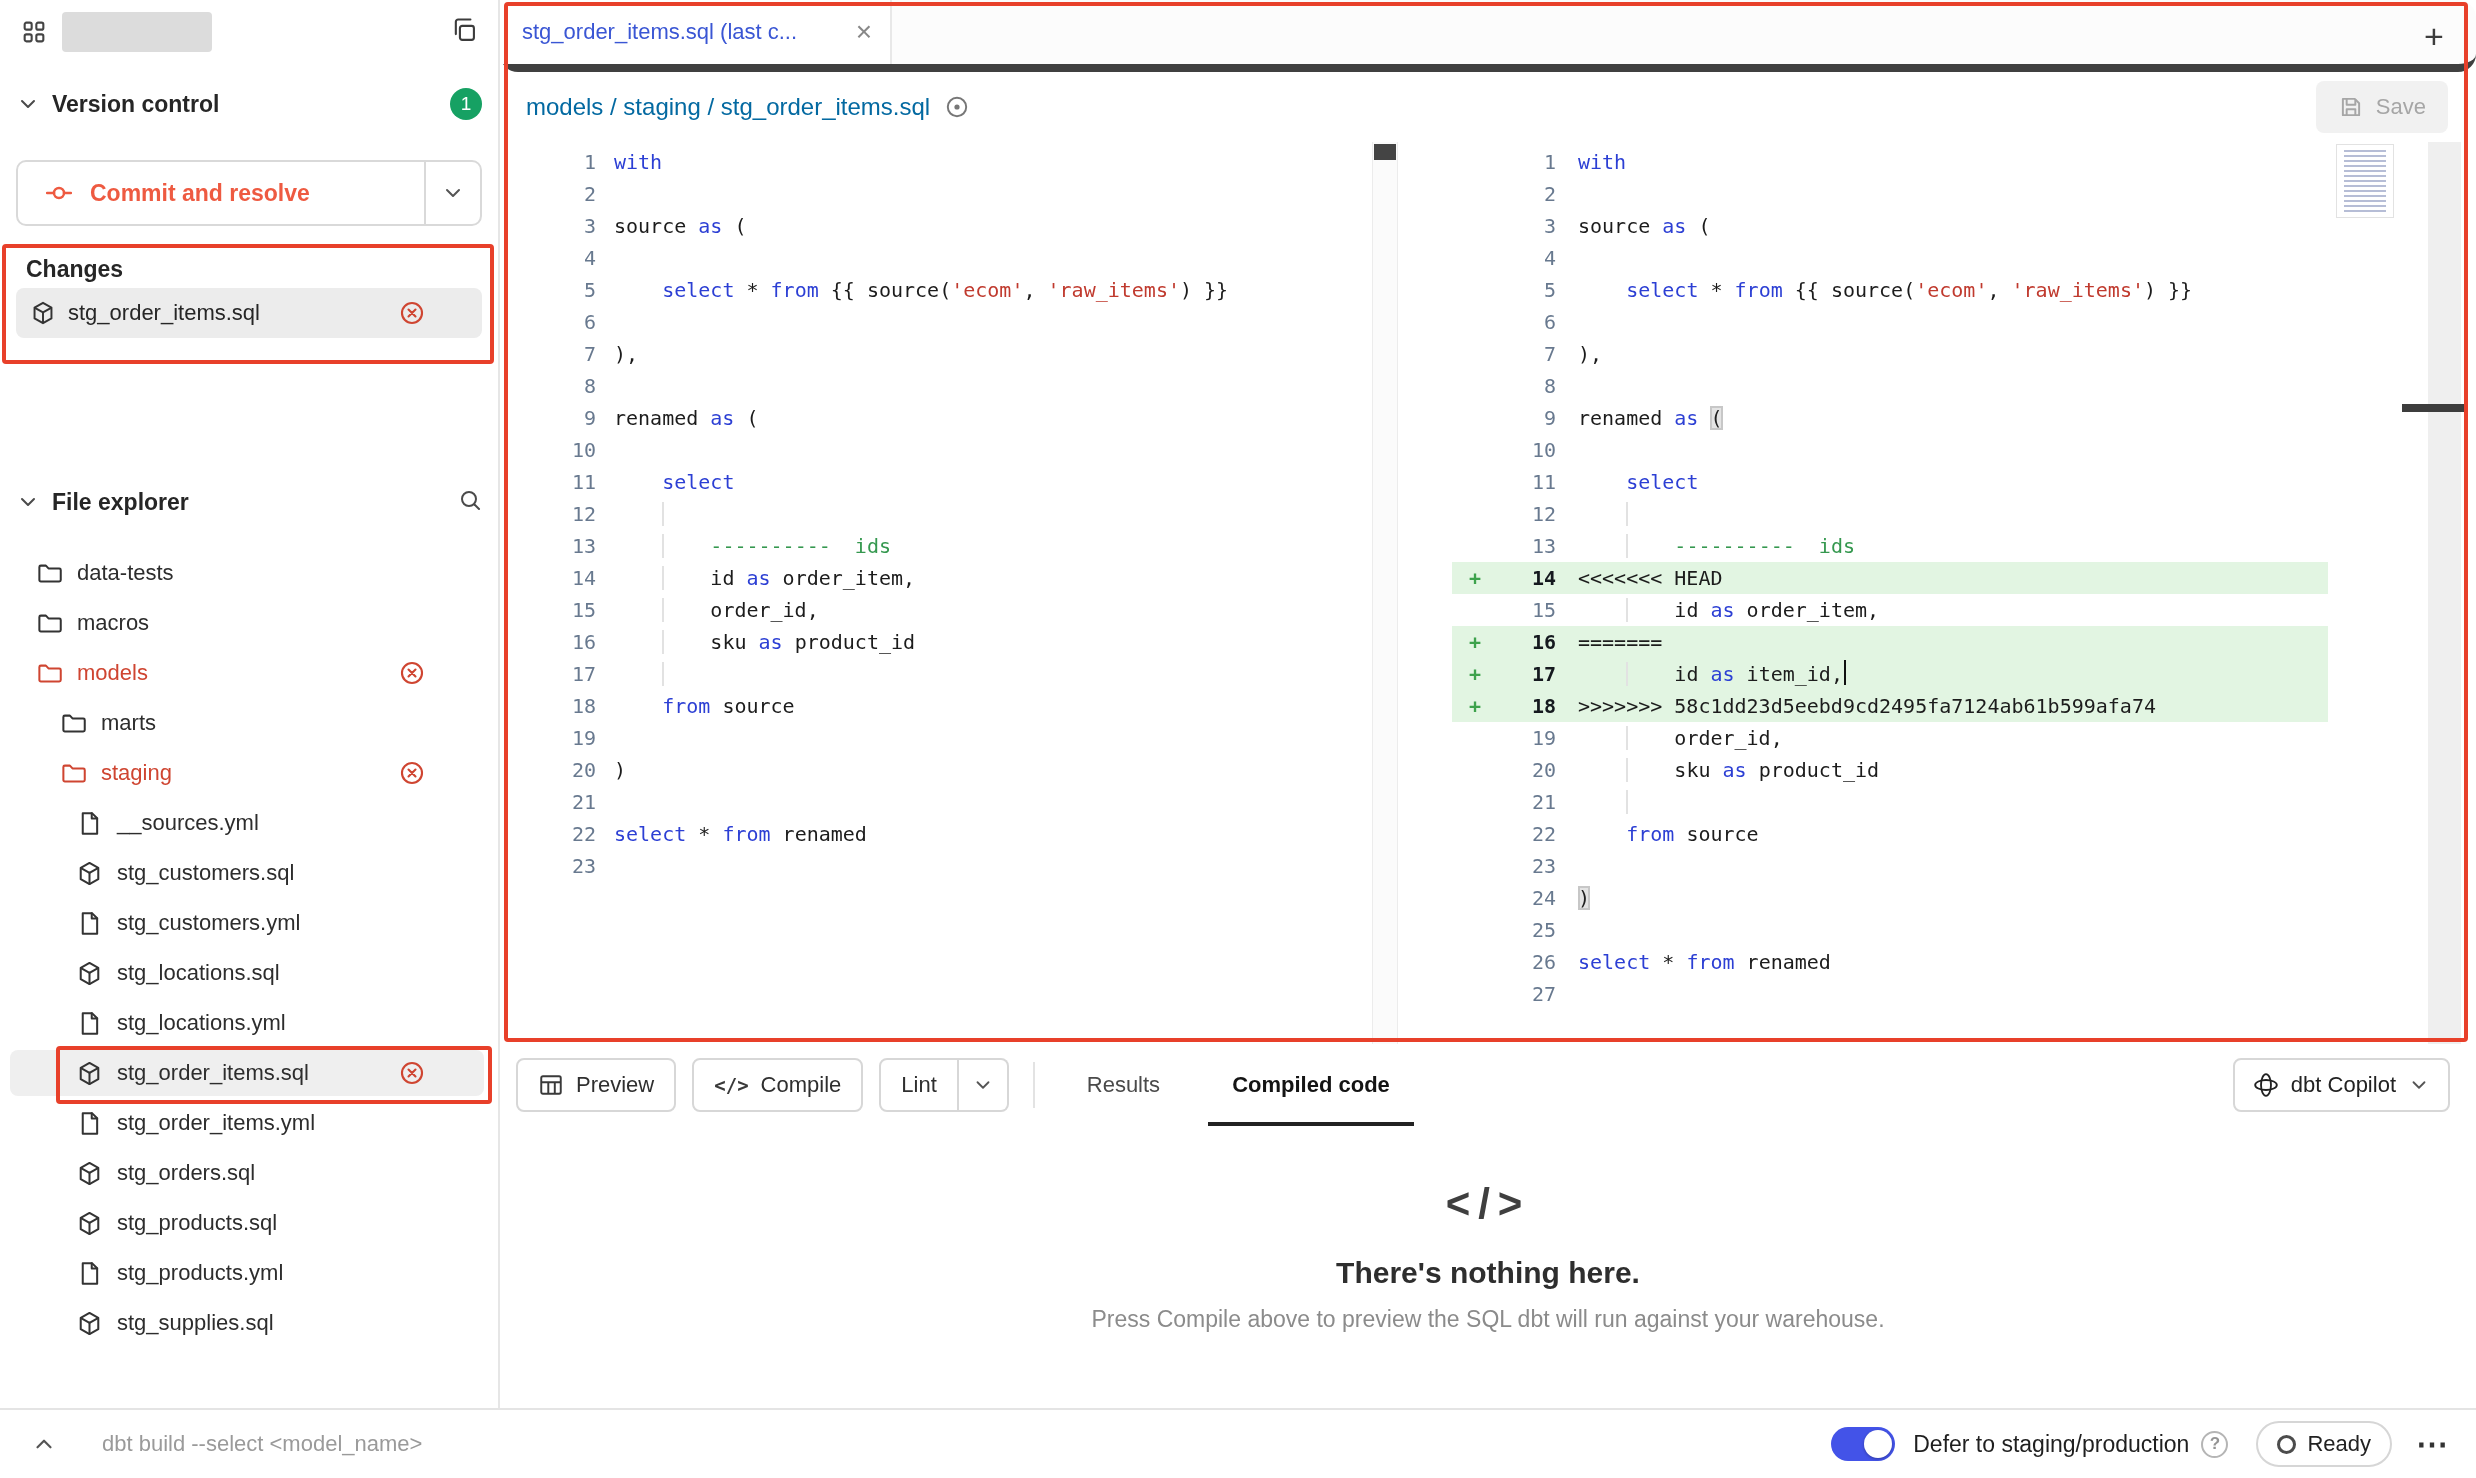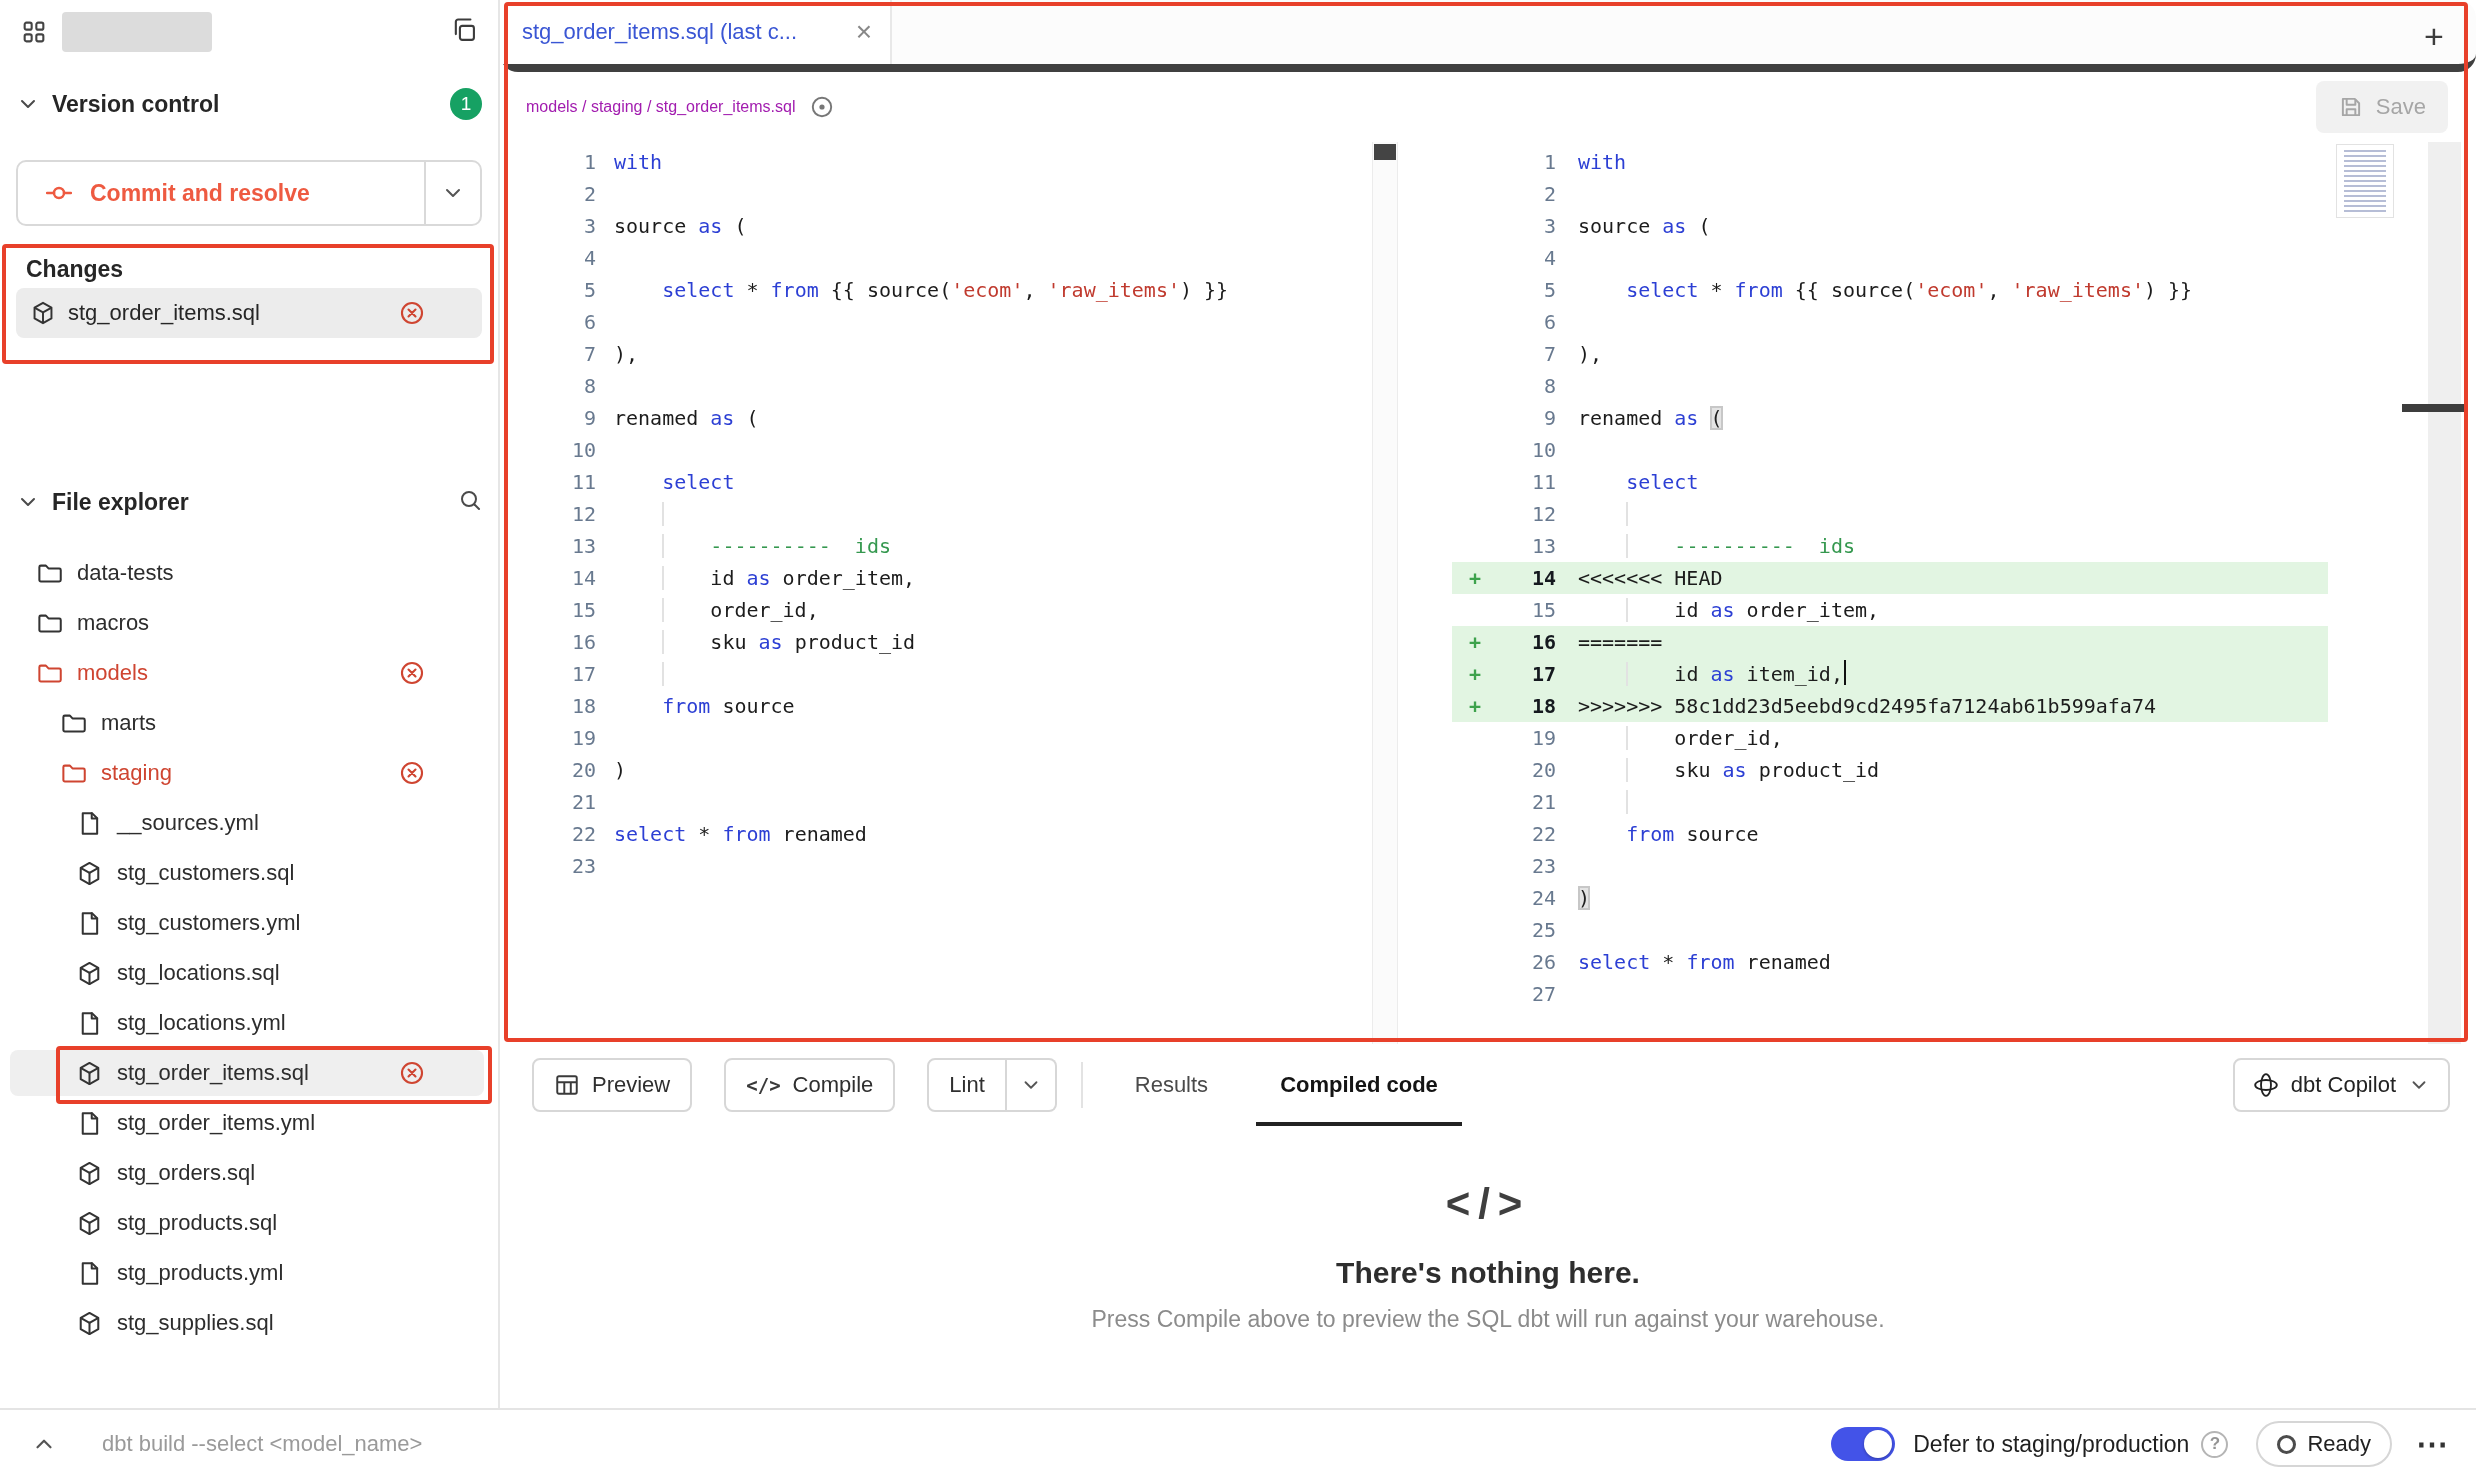--- a/index.html
+++ b/index.html
@@ -60,21 +60,21 @@
   .main { flex:1; min-width:0; display:flex; flex-direction:column; background:#fff; }
 
   .tabbar { height:72px; flex:none; background:#fcfcfc; border-bottom:8px solid #404040; display:flex; align-items:stretch; position:relative;border-radius:18px; }
   .tab { width:392px; background:#fff; border-right:2px solid #e8e8e8; display:flex; align-items:center; gap:10px; padding:0 18px 0 22px; }
   .tab-label { font-size:22px; color:var(--tab-blue,#3a56d4); white-space:nowrap; overflow:hidden; }
   .tab-close { margin-left:auto; font-size:28px; color:#888; line-height:1; }
   .newtab-btn { position:absolute; right:20px; top:14px; width:44px; height:44px; display:flex; align-items:center;
                 justify-content:center; font-size:34px; color:#3d3d3d; }
 
   .breadcrumb-bar { height:70px; flex:none; display:flex; align-items:center; padding:0 28px 0 26px; }
-  .breadcrumb { font-size:16px; color:#a21caf; }
+  .breadcrumb { font-size:24px; color:#0369a1; }
   .file-state { margin-left:14px; color:#777; width:26px; height:26px; }
   .file-state svg { width:26px; height:26px; }
   .save-btn { margin-left:auto; height:52px; padding:0 22px; background:#f1f1f1; border-radius:8px; color:#a6a6a6;
               font-size:22px; display:flex; align-items:center; gap:12px; }
   .save-btn svg { width:26px; height:26px; }
 
   
   .editor { position:relative; height:902px; flex:none; background:#fff; overflow:hidden;
             font-family:"DejaVu Sans Mono", monospace; }
   .pane { position:absolute; top:0; bottom:0; padding-top:4px; }
@@ -103,21 +103,21 @@
   .lp-thumb { position:absolute; left:874px; top:2px; width:22px; height:16px; background:#444; }
   .minimap { position:absolute; left:1836px; top:2px; width:58px; height:74px; background:#fff; border:1px solid #e2e2e2; }
   .minimap::before { content:""; position:absolute; inset:5px 7px;
                      background:repeating-linear-gradient(to bottom,#b6bdd6 0 2px, transparent 2px 5px); }
   .scroll-track { position:absolute; left:1928px; top:0; bottom:0; width:33px; background:#efefef; }
   .scroll-thumb { position:absolute; left:1902px; top:262px; width:62px; height:8px; background:#3d3d3d; }
 
   
   .toolbar { height:82px; flex:none; display:flex; align-items:center; padding:0 26px 0 16px; gap:16px; position:relative; }
   .tb-btn { height:54px; border:2px solid #d7d7d7; border-radius:8px; background:#fff; display:flex; align-items:center;
-            gap:12px; padding:0 20px; font-size:22px; color:#2f2f2f;margin-left:16px; }
+            gap:12px; padding:0 20px; font-size:22px; color:#2f2f2f; }
   .tb-btn svg { width:26px; height:26px; color:#3a3a3a; }
   .code-glyph { font-family:"DejaVu Sans Mono", monospace; font-weight:bold; font-size:19px; color:#3a3a3a; }
   .lint-group { display:flex; }
   .lint-main { border-radius:8px 0 0 8px; }
   .lint-caret { width:50px; height:54px; border:2px solid #d7d7d7; border-left:none; border-radius:0 8px 8px 0;
                 display:flex; align-items:center; justify-content:center; color:#555; background:#fff; }
   .lint-caret svg { width:22px; height:22px; }
   .tb-divider { width:2px; height:46px; background:#e3e3e3; margin:0 8px; }
   .result-tab { height:82px; padding:0 28px; display:flex; align-items:center; font-size:22px; color:#4a4a4a; position:relative; }
   .result-tab.active { color:#141414; font-weight:bold; }

